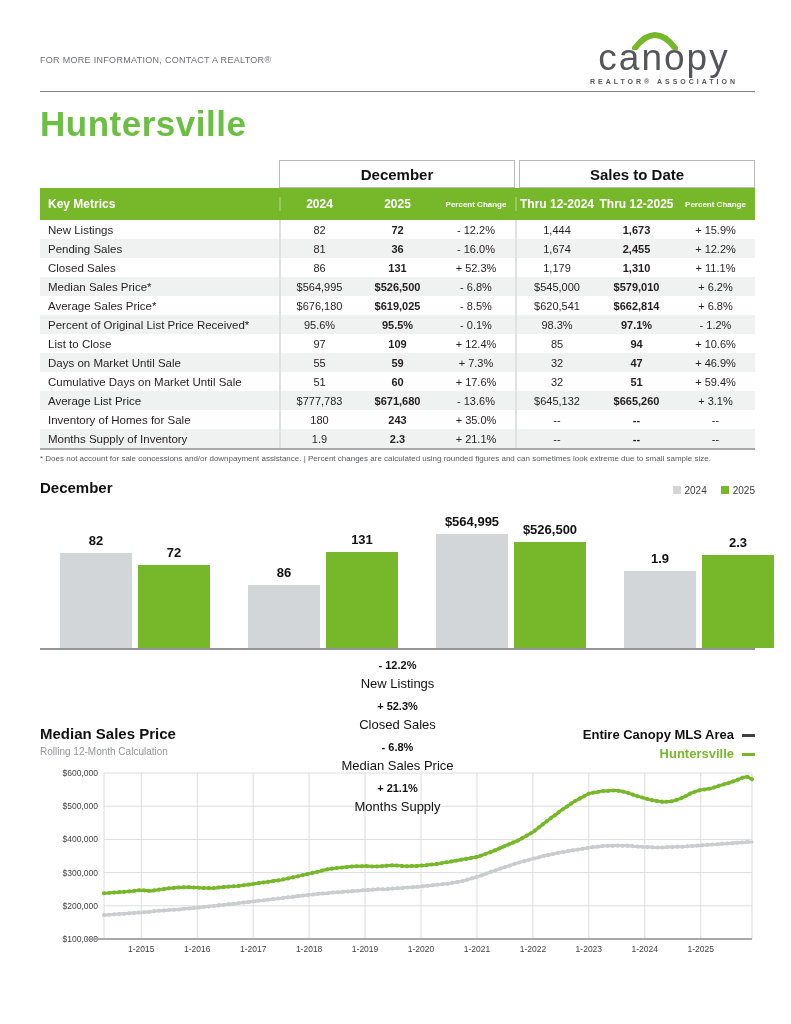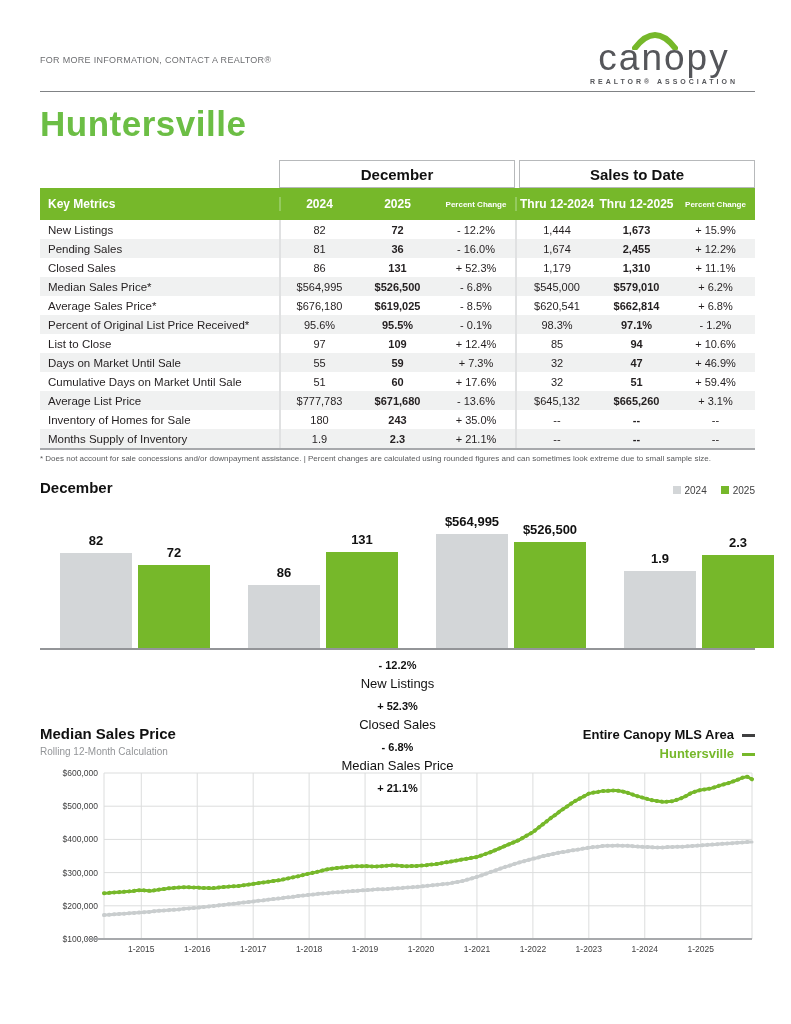--- a/index.html
+++ b/index.html
@@ -272,20 +272,21 @@
           <div class="grp" style="left: 208px;">
             <div class="pct">+ 52.3%</div>
             <div class="cat">Closed Sales</div>
           </div>
           <div class="grp" style="left: 396px;">
             <div class="pct">- 6.8%</div>
             <div class="cat">Median Sales Price</div>
           </div>
           <div class="grp" style="left: 584px;">
             <div class="pct">+ 21.1%</div>
+            <div class="cat">Months Supply</div>
           </div>
         </div>
     </div>
 
     <div class="linesec">
       <div class="linesec-hdr">
         <div>
           <div class="line-title">Median Sales Price</div>
           <div class="line-sub">Rolling 12-Month Calculation</div>
         </div>

